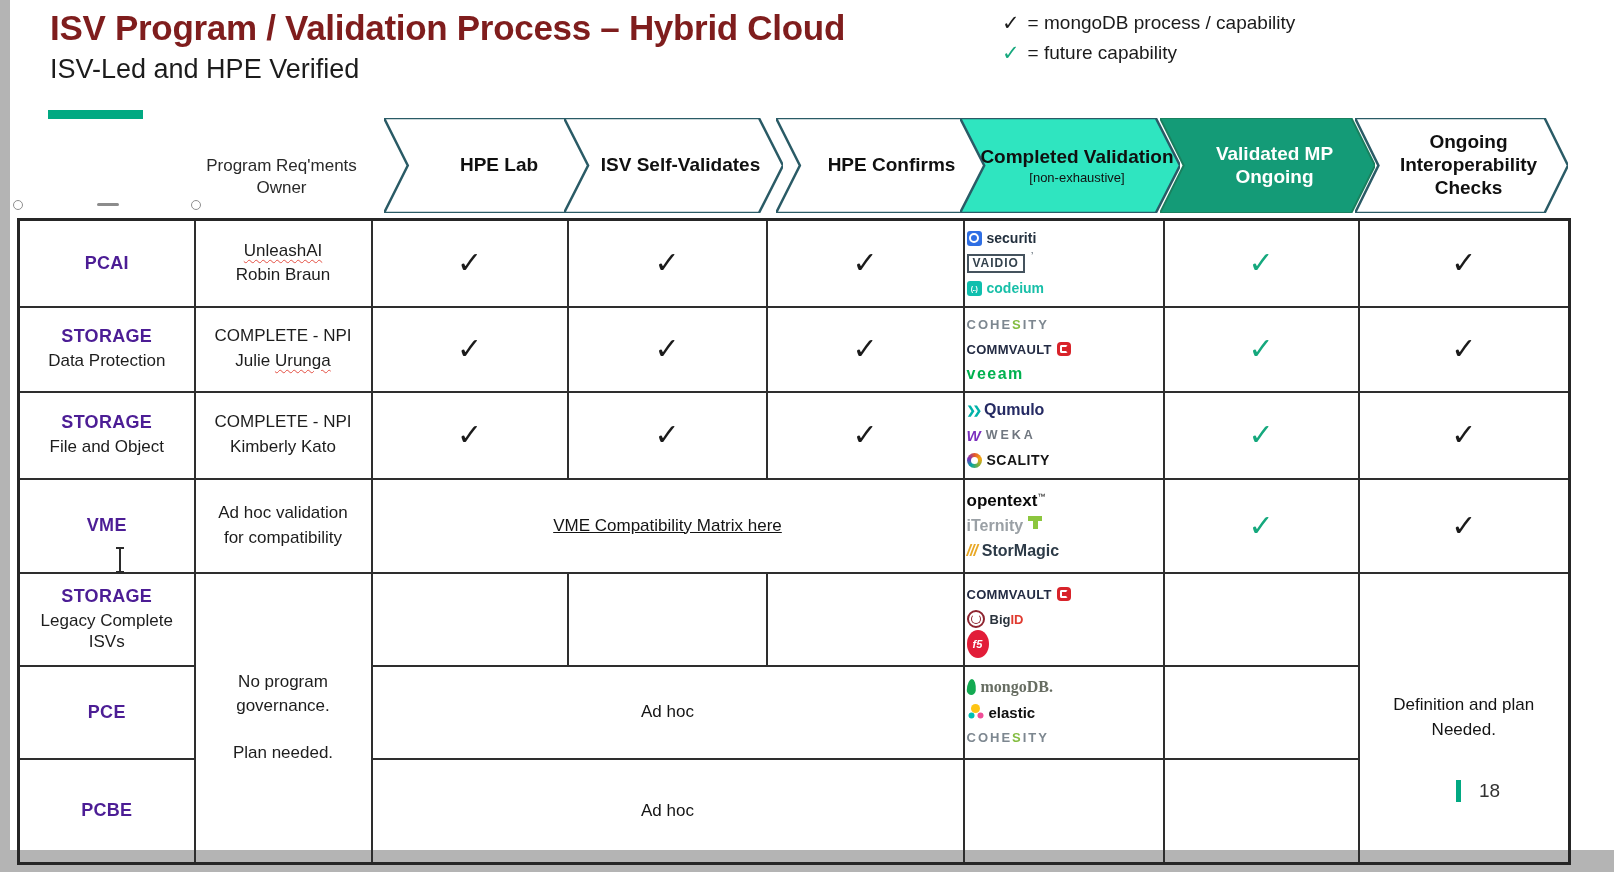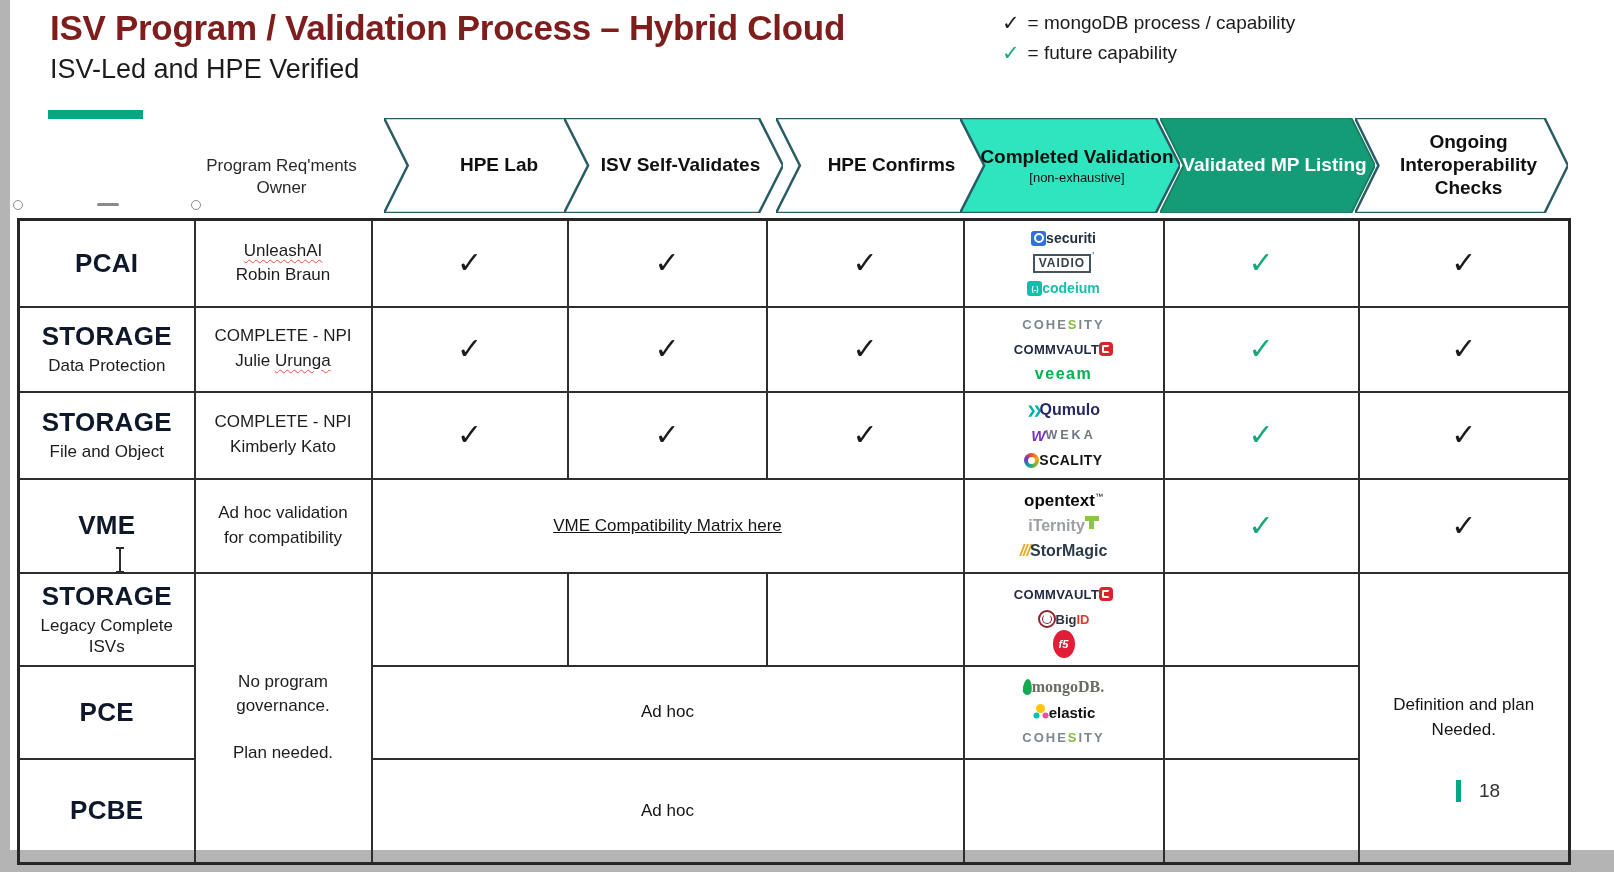--- a/index.html
+++ b/index.html
@@ -36,30 +36,30 @@
   .chev .sub{font-size:13px;font-weight:500;margin-top:1px}
   .owner-head{
     position:absolute;left:193px;top:155px;width:177px;text-align:center;
     font-size:17px;color:#2a2a2a;line-height:1.3;
   }
 
   
   .tbl-wrap{position:absolute;left:17px;top:218px}
   table{border-collapse:collapse;table-layout:fixed;width:1551px;border:3px solid #262626}
   td{border:2.5px solid #2e2e2e;vertical-align:middle;text-align:center;padding:2px;overflow:hidden}
-  .cat-main{font-size:26px;font-weight:800;color:#0f172a;letter-spacing:.3px}
+  .cat-main{font-size:18px;font-weight:800;color:#4c1d95;letter-spacing:.3px}
   .cat-sub{font-size:17px;font-weight:400;color:#1d1d1d;margin-top:3px;line-height:1.25}
   .owner{font-size:17px;color:#1d1d1d;line-height:1.45}
   .sq{text-decoration:underline;text-decoration-style:wavy;text-decoration-color:#e34f43;text-decoration-thickness:1px;text-underline-offset:3px}
   .link{font-size:17px;color:#141414;text-decoration:underline;cursor:pointer}
   .adhoc{font-size:17px;color:#141414}
   .definition{font-size:17px;color:#141414;line-height:1.45;padding:0 24px}
 
   
-  .logos-cell > div{display:flex;align-items:center;justify-content:center;height:25px}
+  .logos-cell > div{display:flex;align-items:center;gap:5px;height:25px}
   .lg-txt{white-space:nowrap}
 
   .ic{display:inline-flex;align-items:center;justify-content:center;flex:none}
 
   .ic-securiti{width:15px;height:15px;background:#2f6fe4;border-radius:3px;position:relative}
   .ic-securiti::after{content:"";width:6px;height:6px;border:2px solid #fff;border-radius:50%}
   .t-securiti{font-size:14px;font-weight:700;color:#23303e}
 
   .t-vaidio{font-size:12px;font-weight:800;letter-spacing:1px;color:#34424d;border:2px solid #45535e;padding:0 4px;line-height:15px}
   .vaidio-mark{font-size:10px;color:#45535e;margin-left:1px;align-self:flex-start}
@@ -176,21 +176,21 @@
   <div class="lbl">
     <span>Completed Validation</span>
     <span class="sub">[non-exhaustive]</span>
   </div>
 </div>
 <div class="chev filled" style="left:1160px;width:215px">
   <svg viewBox="0 0 200 95" preserveAspectRatio="none">
     <polygon points="0,0 178,0 200,47.5 178,95 0,95 22,47.5" fill="#149b77" stroke="#19805f" stroke-width="2" vector-effect="non-scaling-stroke"></polygon>
   </svg>
   <div class="lbl">
-      <span>Validated MP Listing</span>
+      <span>Validated MP Ongoing</span>
     </div>
 </div>
 <div class="chev" style="left:1355px;width:213px">
   <svg viewBox="0 0 200 95" preserveAspectRatio="none">
     <polygon points="0,0 178,0 200,47.5 178,95 0,95 22,47.5" fill="#ffffff" stroke="#2a5b66" stroke-width="2.5" vector-effect="non-scaling-stroke"></polygon>
   </svg>
   <div class="lbl">
       <span>Ongoing Interoperability Checks</span>
     </div>
 </div>

